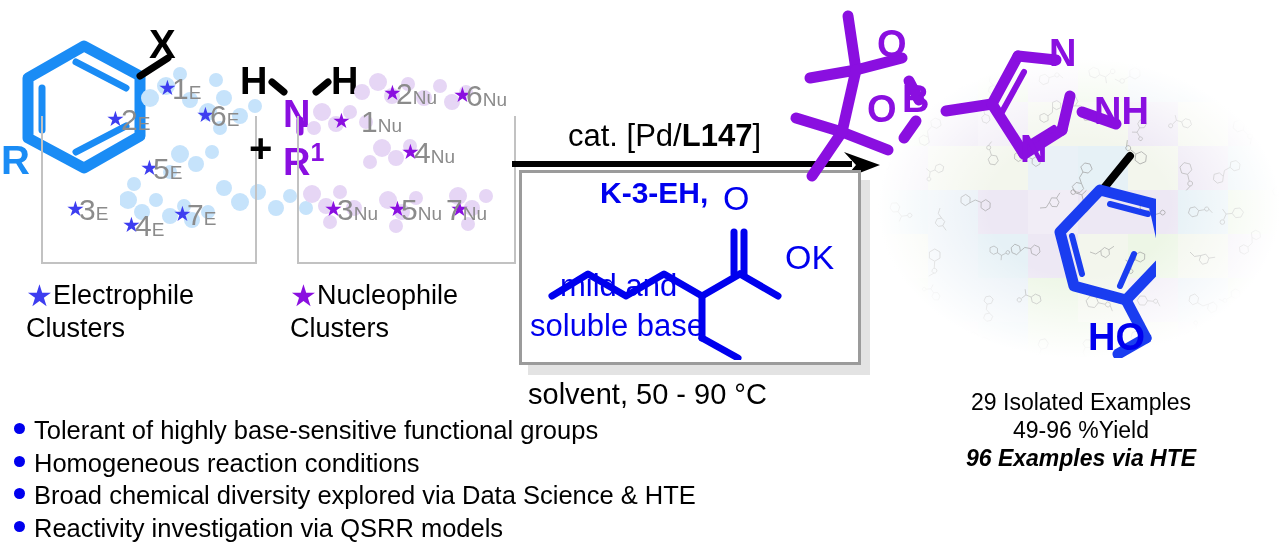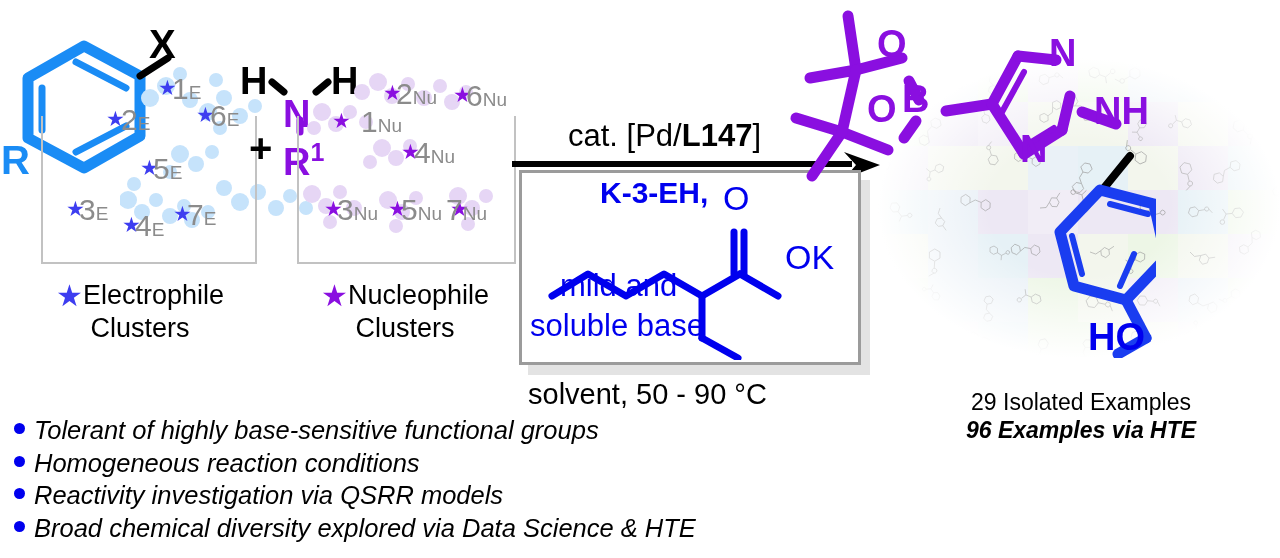--- a/index.html
+++ b/index.html
@@ -15,24 +15,24 @@
   .c-darkblue{color:#0000ee;}
   .c-grey{color:#8b8b8b;}
   .c-black{color:#000;}
 
   .starE{color:#3d3df0;}
   .starN{color:#8a0fe0;}
 
   .cluster-box{position:absolute;border:2px solid #c2c2c2;
                border-top:none;background:transparent;}
 
-  .legend{position:absolute;text-align:center;font-size:27px;color:#000;}
+  .legend{position:absolute;font-size:27px;color:#000;}
   .legend .star{font-size:30px;vertical-align:-2px;}
 
-  .bullets{position:absolute;left:14px;top:416px;font-size:25.5px;font-style:italic;}
+  .bullets{position:absolute;left:14px;top:416px;font-size:25.5px;}
   .bullets .row{display:flex;align-items:baseline;gap:9px;height:32.5px;}
   .bullets .dot{width:11px;height:11px;border-radius:50%;background:#0000ee;
                 flex:0 0 auto;position:relative;top:-5px;}
 
   .reagent-box{position:absolute;left:519px;top:170px;width:342px;height:195px;
                border:3px solid #9b9b9b;background:#fff;box-sizing:border-box;}
   .reagent-shadow{position:absolute;left:528px;top:180px;width:342px;height:195px;
                   background:#e3e3e3;}
 
   .results{position:absolute;left:886px;top:388px;width:390px;text-align:center;
@@ -465,33 +465,34 @@
 <div class="txt c-purple" style="left:877px;top:25px;font-size:38px;font-weight:bold;">O</div>
 <div class="txt c-purple" style="left:902px;top:80px;font-size:38px;font-weight:bold;">B</div>
 <div class="txt c-purple" style="left:867px;top:90px;font-size:38px;font-weight:bold;">O</div>
 <div class="txt c-purple" style="left:1049px;top:34px;font-size:38px;font-weight:bold;">N</div>
 <div class="txt c-purple" style="left:1020px;top:130px;font-size:38px;font-weight:bold;">N</div>
 <div class="txt c-purple" style="left:1094px;top:92px;font-size:38px;font-weight:bold;">NH</div>
 <div class="txt c-darkblue" style="left:1088px;top:318px;font-size:38px;font-weight:bold;">HO</div>
 
 <div class="results">
   <div>29 Isolated Examples</div>
+  <div>49-96 %Yield</div>
   <div class="ital">96 Examples via HTE</div>
 </div>
 
 <div class="bullets">
   <div class="row">
       <span class="dot"></span>
       <span>Tolerant of highly base-sensitive functional groups</span>
     </div>
   <div class="row">
       <span class="dot"></span>
       <span>Homogeneous reaction conditions</span>
     </div>
   <div class="row">
       <span class="dot"></span>
-      <span>Reactivity investigation via QSRR models</span>
+      <span>Broad chemical diversity explored via Data Science &amp; HTE</span>
     </div>
   <div class="row">
       <span class="dot"></span>
-      <span>Broad chemical diversity explored via Data Science &amp; HTE</span>
+      <span>Reactivity investigation via QSRR models</span>
     </div>
 </div>
 
 </body></html>

